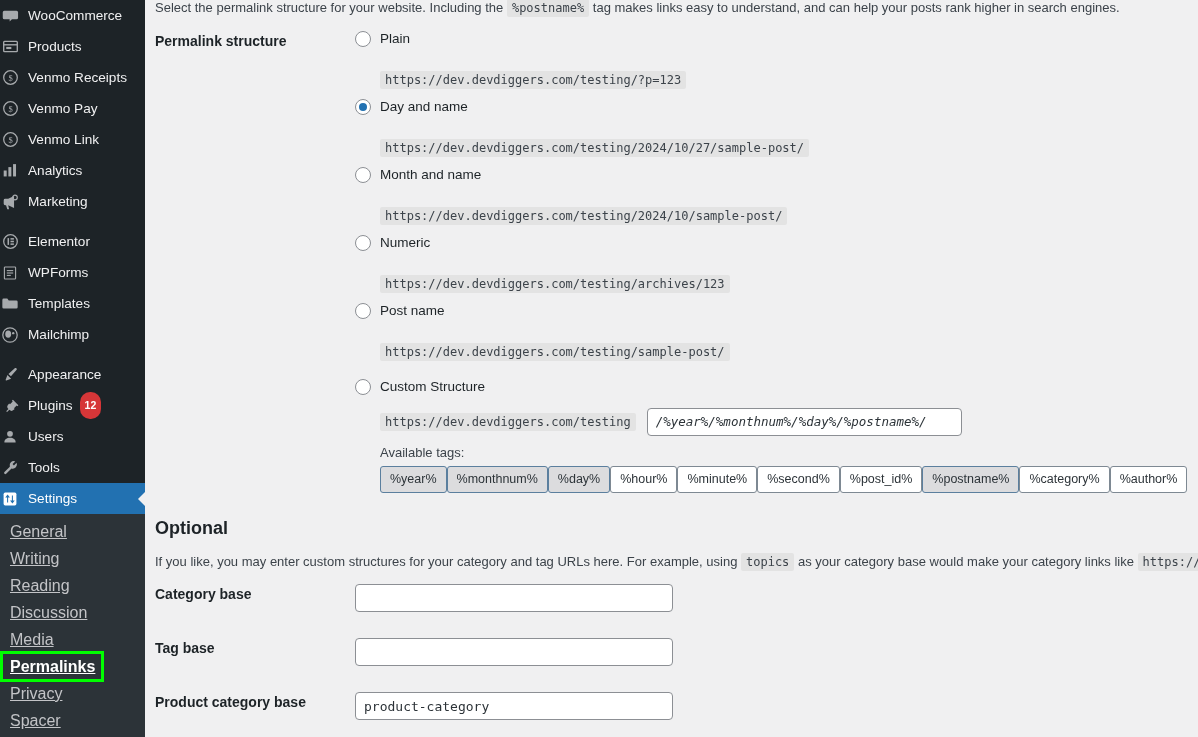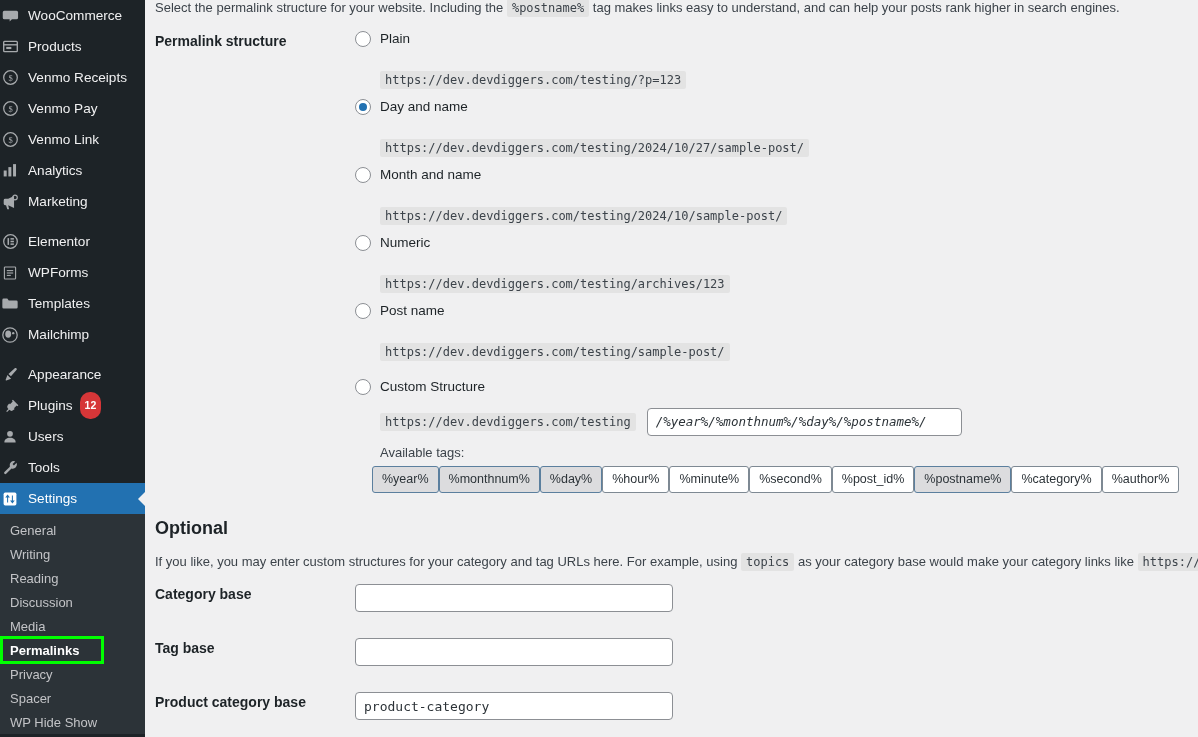--- a/index.html
+++ b/index.html
@@ -60,25 +60,26 @@
     border-radius: 10px;
     min-width: 18px; height: 27px;
     padding: 0 5px;
     display: inline-flex; align-items: center; justify-content: center;
     line-height: 1;
   }
   .submenu { background: #2c3338; padding: 4px 0 0 0; }
   .submenu-item {
     display: block;
     padding: 4.5px 0 4.5px 10px;
-    font-size: 13px;
+    font-size: 16px;
     color: #c3c4c7;
     cursor: pointer;
     position: relative;
     white-space: nowrap;
+    text-decoration: underline;
   }
   .submenu-item.current { color: #fff; font-weight: 600; }
   .submenu-item.boxed {
     outline: 3px solid #0f0;
     outline-offset: -1px;
     width: 100px;
     margin-left: 2px;
     padding-left: 8px;
   }
 
@@ -153,21 +154,21 @@
     border-radius: 4px;
     background: #fff;
     font-family: "DejaVu Sans Mono", monospace;
     font-size: 12.5px;
     color: #2c3338;
     padding: 0 8px;
     margin-left: 11px;
     font-style: italic;
   }
   .avail-label { margin: 9px 0 6px 25px; font-size: 13px; color: #3c434a; }
-  .tags { display: flex; margin-left: 17px; flex-wrap: nowrap; }
+  .tags { display: flex; margin-left: 25px; flex-wrap: nowrap; }
   .tag-btn {
     border: 1px solid #7e8993;
     background: #fff;
     color: #2c3338;
     font-size: 12.5px;
     font-family: "Liberation Sans", sans-serif;
     border-radius: 3px;
     padding: 5px 9px;
     cursor: pointer;
     white-space: nowrap;

